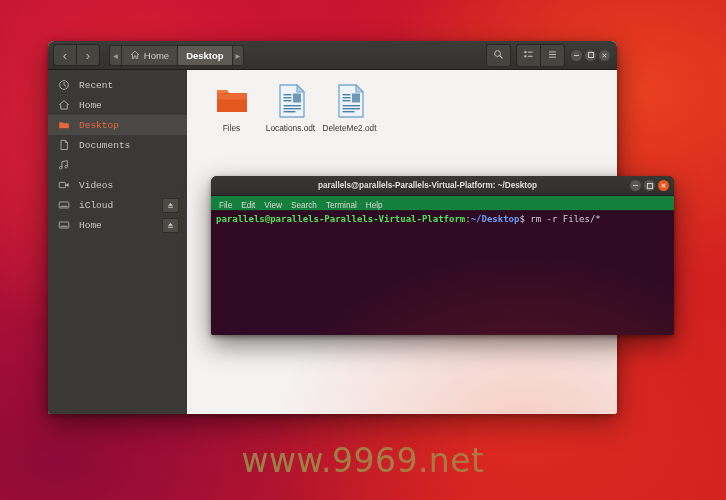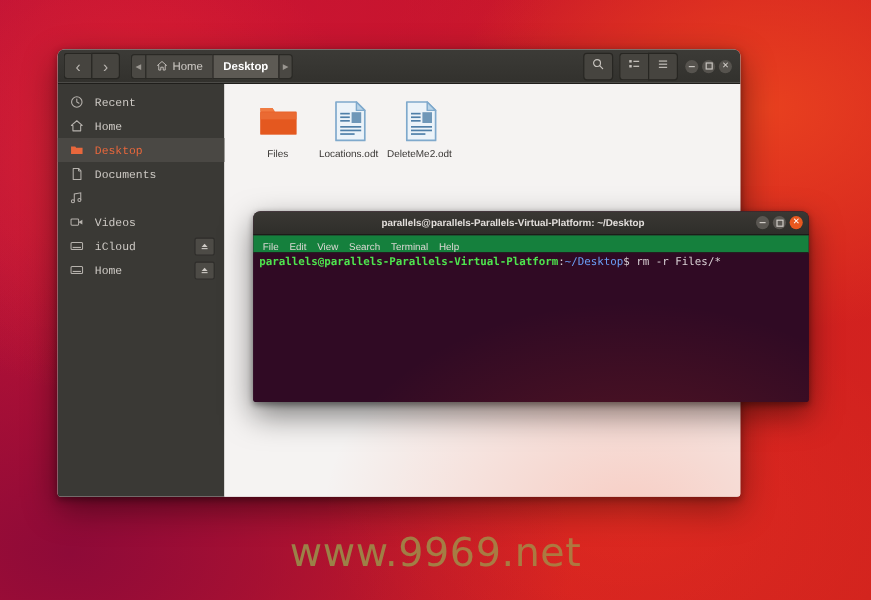--- a/index.html
+++ b/index.html
@@ -143,21 +143,21 @@
     border-bottom:1px solid #241f21;
   }
   .tmenu span{font-size:8.2px;color:#dcd8d4;}
   .tbody{
     flex:1;background:#300a24;padding:3px 5px 0 5px;box-sizing:border-box;
     font-family:"DejaVu Sans Mono", monospace;font-size:9px;line-height:1.25;
     overflow:hidden;
   }
   .pr-user{color:#4ee44e;font-weight:bold;text-align:center;}
   .pr-colon{color:#d8d0d4;}
-  .pr-path{color:#6a9ef5;font-weight:normal;}
+  .pr-path{color:#6a9ef5;font-weight:bold;}
   .pr-dollar{color:#d8d0d4;}
   .pr-cmd{color:#d8d0d4;text-align:center;}
 </style>
 </head>
 <body>
 
 <div id="desktop">
 
   <div class="nautilus">
 

